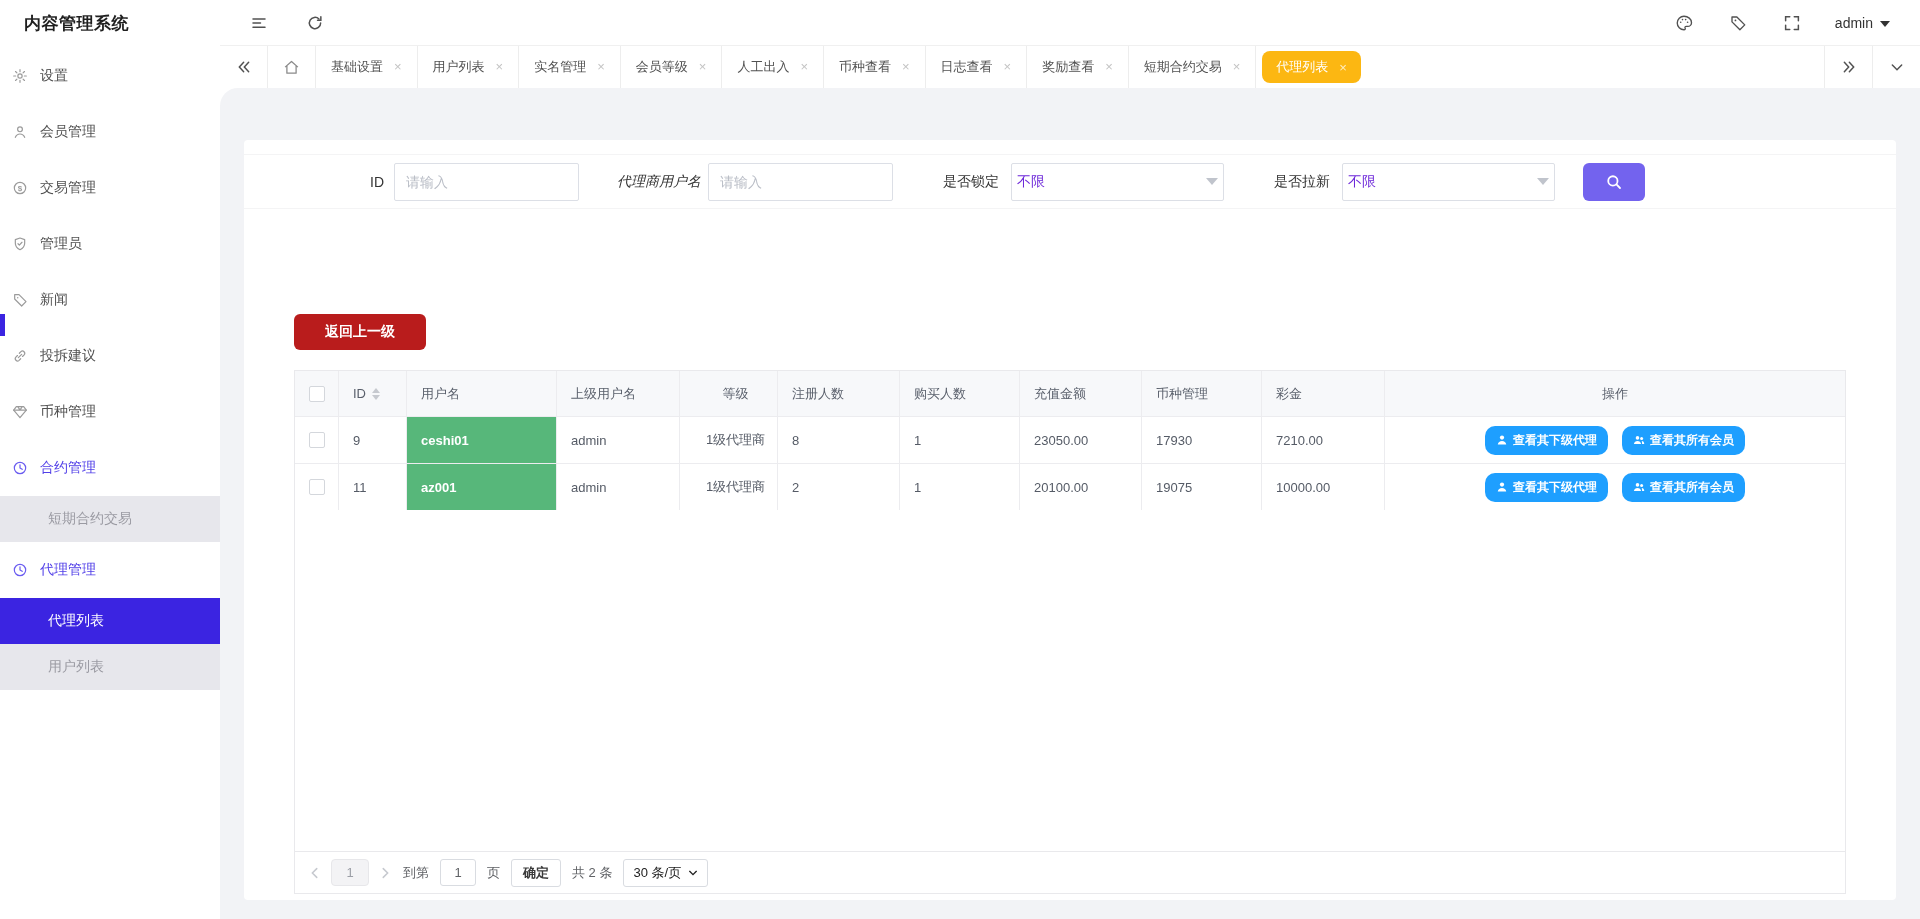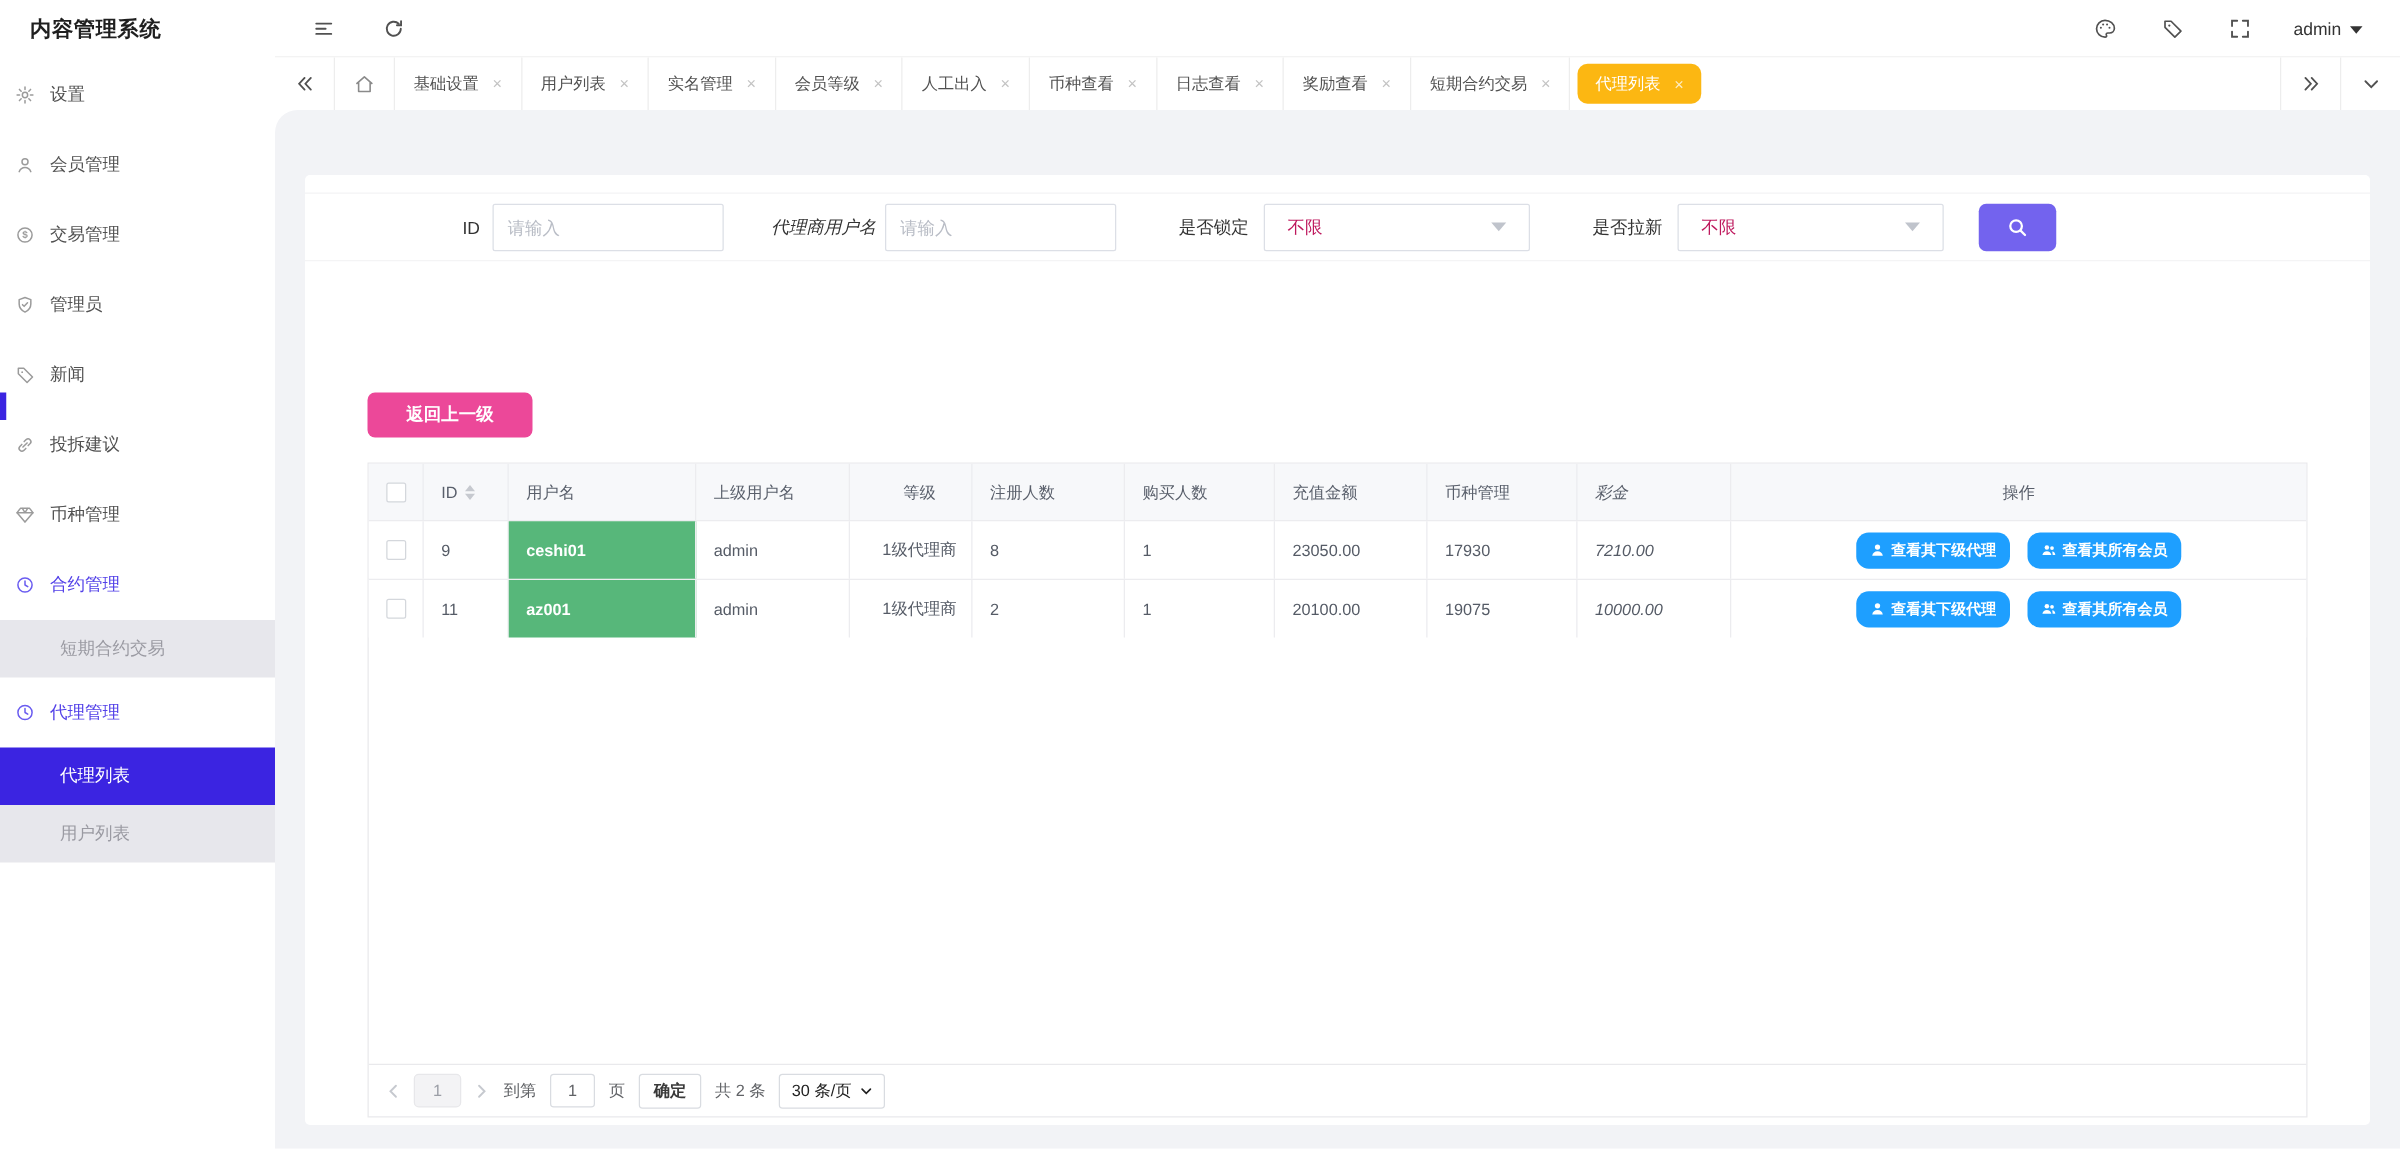--- a/index.html
+++ b/index.html
@@ -59,45 +59,45 @@
   .filter-row { height:55px; margin-top:14px; flex:none; border-top:1px solid #f4f4f5;
     border-bottom:1px solid #f4f4f5; display:flex; align-items:center; font-size:14px; }
   .f-label { color:#333; text-align:right; flex:none; }
   .f-label.l1 { width:140px; margin-right:10px; }
   .f-label.l2 { width:84px; margin-left:38px; margin-right:7px; text-align:center; line-height:1.35;font-style:italic; }
   .f-label.l3 { width:58px; margin-left:48px; margin-right:12px; }
   .f-input { width:185px; height:38px; border:1px solid #dcdfe6; border-radius:2px;
     padding:0 11px; font-size:14px; color:#333; outline:none; background:#fff; flex:none; }
   .f-input::placeholder { color:#b9bdc6; }
   .f-select { width:213px; height:38px; border:1px solid #dcdfe6; border-radius:2px;
-    display:flex; align-items:center; padding:0 18px; color:#be185d; background:#fff;
+    display:flex; align-items:center; padding:0 5px; color:#6d28d9; background:#fff;
     cursor:pointer; flex:none; position:relative; }
   .f-select .sel-caret { margin-left:auto; width:0; height:0; border-left:6px solid transparent;
     border-right:6px solid transparent; border-top:7px solid #c0c4cc; }
   .search-btn { width:62px; height:38px; margin-left:28px; background:#7363ee; border:none;
     border-radius:6px; display:flex; align-items:center; justify-content:center; cursor:pointer; flex:none; }
   .search-btn svg { width:18px; height:18px; }
 
   
-  .back-btn { margin:105px 0 0 50px; width:132px; height:36px; background:#ec4899; color:#fff;
+  .back-btn { margin:105px 0 0 50px; width:132px; height:36px; background:#b91c1c; color:#fff;
     border:none; border-radius:6px; font-size:14px; font-weight:bold; cursor:pointer;
     align-self:flex-start; flex:none; }
 
   
   .table-wrap { margin:20px 50px 0; border:1px solid #e9e9ec; height:524px;
     display:flex; flex-direction:column; flex:none; }
   .trow { display:flex; align-items:stretch; flex:none; }
   .thead { height:45px; background:#f7f8fa; color:#595f6b; font-size:13px; }
   .tbody-row { height:47px; border-top:1px solid #ececef; color:#555b66; font-size:13px; background:#fff; }
   .cell { display:flex; align-items:center; padding:0 0 0 14px; border-right:1px solid #ececef; flex:none; }
   .cell:last-child { border-right:none; }
   .c0 { width:44px; justify-content:center; padding:0; }
   .c1 { width:68px; } .c2 { width:150px; } .c3 { width:123px; } .c4 { width:98px;justify-content:center; }
   .c5 { width:122px; } .c6 { width:120px; } .c7 { width:122px; } .c8 { width:120px; }
-  .c9 { width:123px;font-style:italic; }
+  .c9 { width:123px; }
   .c10 { flex:1; justify-content:center; padding:0; }
   .checkbox { width:16px; height:16px; border:1px solid #d4d7dc; border-radius:2px; background:#fff; cursor:pointer; }
   .sort { display:flex; flex-direction:column; margin-left:6px; gap:2px; cursor:pointer; }
   .sort i { width:0; height:0; border-left:4px solid transparent; border-right:4px solid transparent; display:block; }
   .sort .up { border-bottom:5px solid #c6c9cf; }
   .sort .dn { border-top:5px solid #c6c9cf; }
   .cell.green { background:#57b77a; color:#fff; font-weight:bold; }
   .act-btn { display:inline-flex; align-items:center; gap:5px; background:#1e9fff; color:#fff;
     border:none; border-radius:10px; font-size:12px; font-weight:bold; padding:6px 11px;
     cursor:pointer; white-space:nowrap; }

